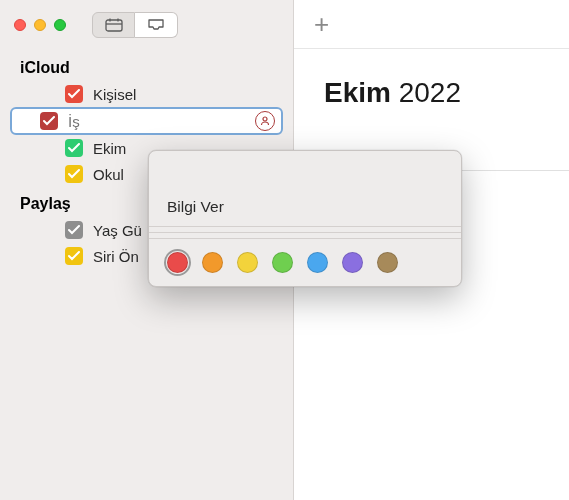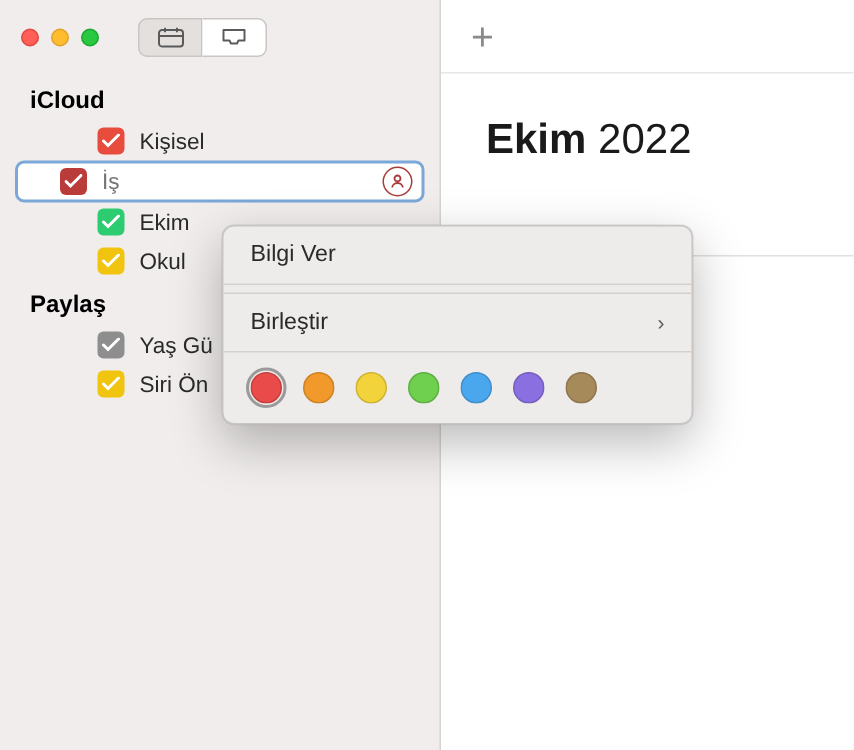--- a/index.html
+++ b/index.html
@@ -116,21 +116,21 @@
     background: #eeeceb;
     border: 1px solid #c8c4c2;
     border-radius: 8px;
     box-shadow: 0 12px 34px rgba(0,0,0,0.28), 0 0 0 0.5px rgba(0,0,0,0.08);
     padding: 5px 0;
     font-size: 15.5px;
     color: #2a2a2a;
   }
   .menu-item {
     padding: 5px 18px;
-    display: flex; align-items: center; justify-content: space-between;
+    display: flex; align-items: center; justify-content: space-between; margin-top: 37px;
   }
   .menu-sep {
     border-top: 1px solid #d4d0ce;
     margin: 5px 0;
   }
   .chevron { color: #5a5a5a; font-size: 14px; }
   .color-row {
     display: flex; gap: 14px;
     padding: 8px 18px;
   }
@@ -252,24 +252,20 @@
     <div class="divider-line"></div>
   </main>
 </div>
 
 <div class="context-menu">
   <div class="menu-item">
     <span>Bilgi Ver</span>
   </div>
   <div class="menu-sep"></div>
   <div class="menu-sep"></div>
-  <div class="menu-item">
-    <span>Birleştir</span>
-    <span class="chevron">›</span>
-  </div>
   <div class="menu-sep"></div>
   <div class="color-row">
     <div class="swatch selected" style="background:#e94b4a"></div>
     <div class="swatch" style="background:#f2992b"></div>
     <div class="swatch" style="background:#f3d33b"></div>
     <div class="swatch" style="background:#6fcf4f"></div>
     <div class="swatch" style="background:#4aa7ee"></div>
     <div class="swatch" style="background:#8a6fe0"></div>
     <div class="swatch" style="background:#a78a5a"></div>
   </div>

